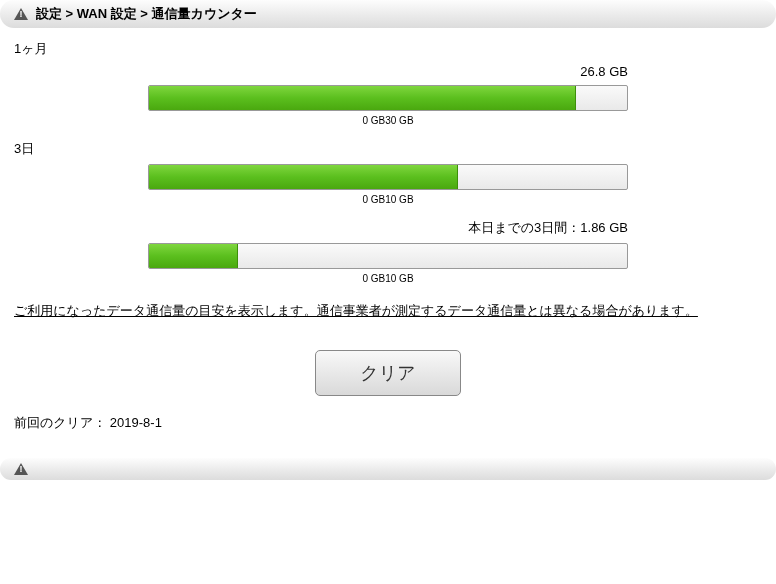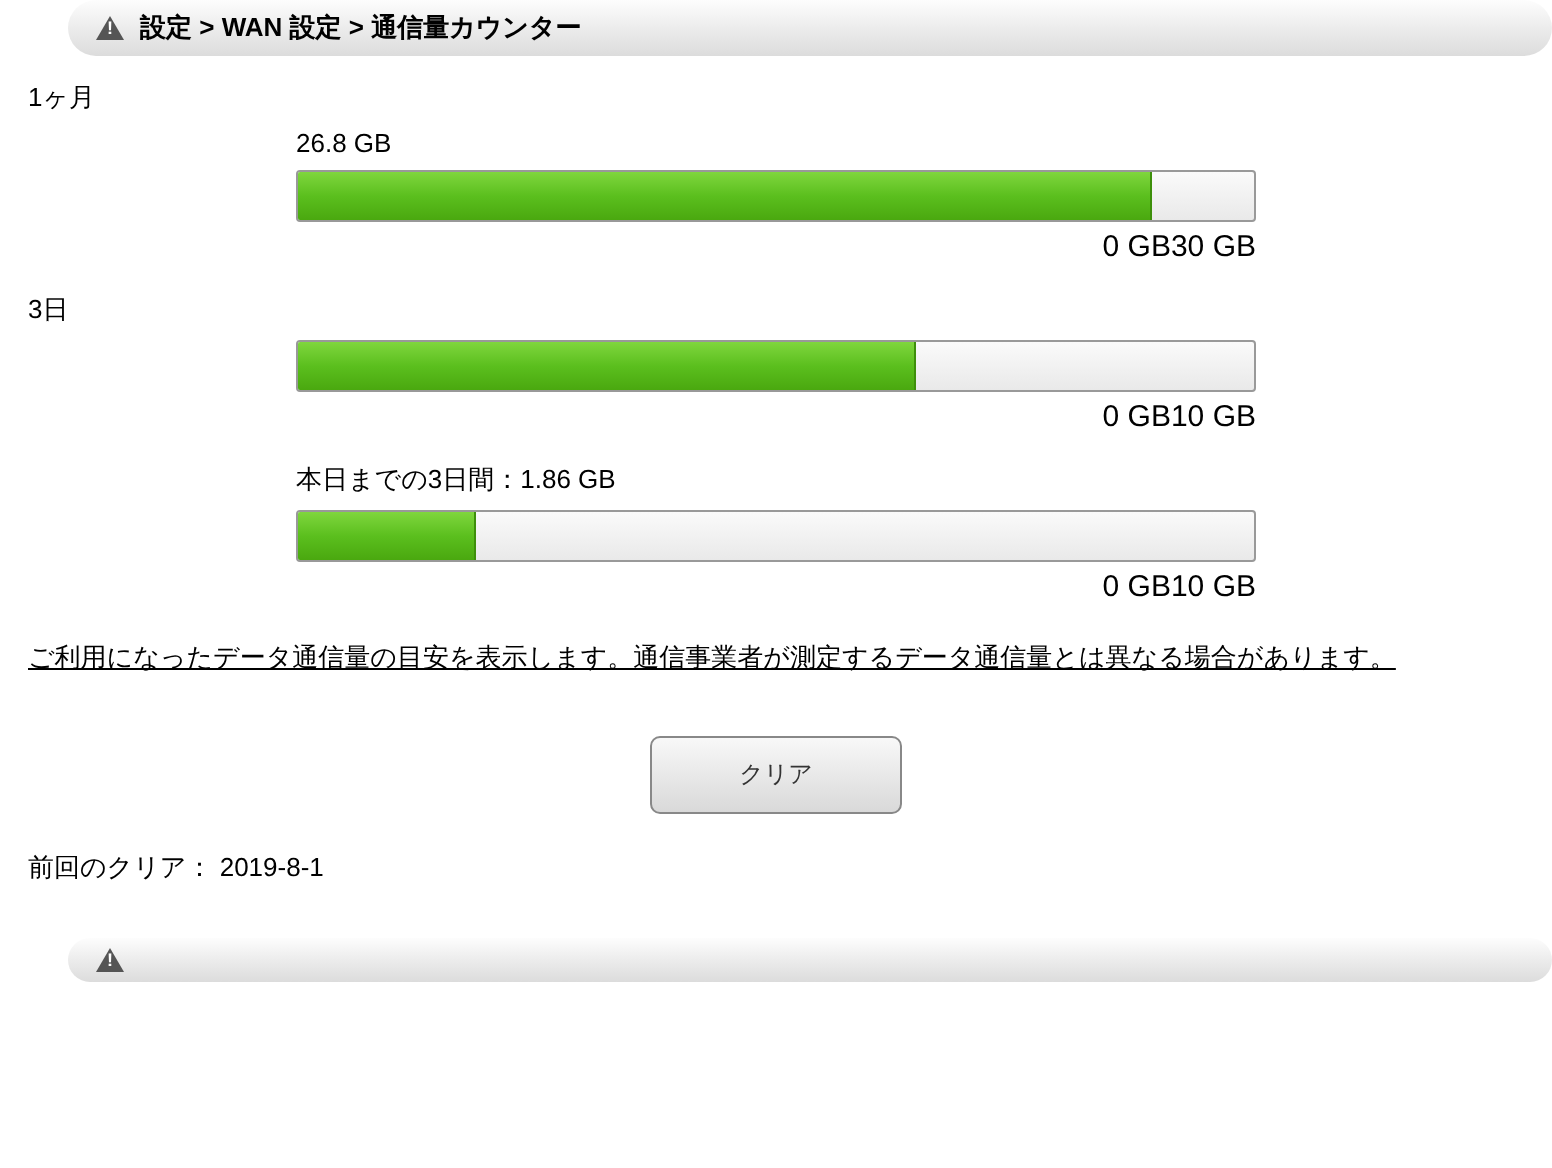--- a/index.html
+++ b/index.html
@@ -6,21 +6,20 @@
   body { font-family: Meiryo, "Hiragino Sans", sans-serif; font-size: 13px; color: #000; background: #fff; width: 776px; }
   .section-header {
     background: linear-gradient(to bottom, #fdfdfd 0%, #ececec 50%, #dcdcdc 100%);
     border-radius: 999px;
     padding: 5px 14px;
     display: flex;
     align-items: center;
     gap: 8px;
     margin-bottom: 12px;
     font-weight: bold;
-    margin-left: 34px;
   }
   .warn-icon {
     width: 0; height: 0;
     border-left: 7px solid transparent;
     border-right: 7px solid transparent;
     border-bottom: 12px solid #555;
     position: relative;
     display: inline-block;
   }
   .warn-icon::after {
@@ -29,41 +28,41 @@
     top: 1px; left: -2px;
     width: 4px;
     text-align: center;
     font-size: 9px;
     font-weight: bold;
     color: #fff;
   }
   .body-area { padding: 0 14px; }
   .period-label { margin: 12px 0 6px 0; }
   .gauge-block { width: 480px; margin: 0 auto 14px auto; }
-  .gauge-value { text-align: left; margin-bottom: 6px; }
+  .gauge-value { text-align: right; margin-bottom: 6px; }
   .gauge-bar {
     height: 26px;
     background: linear-gradient(to bottom,#fafafa,#e9e9e9);
     border: 1px solid #999;
     border-radius: 2px;
     overflow: hidden;
     position: relative;
   }
   .gauge-fill {
     height: 100%;
     background: linear-gradient(to bottom,#7fd63e 0%,#5bbf1e 50%,#4aa80f 100%);
     border-right: 1px solid #3d8f0a;
   }
-  .gauge-scale { display: flex; justify-content: flex-end; font-size: 15px; margin-top: 4px; color:#000; }
+  .gauge-scale { display: flex; justify-content: center; font-size: 10px; margin-top: 4px; color:#000; }
   .note { margin: 18px 0 30px 0; text-align: left; text-decoration: underline; }
   .btn-row { text-align: center; margin-bottom: 18px; }
   .clear-btn {
     display: inline-block;
     padding: 10px 44px;
-    font-size: 12px;
+    font-size: 18px;
     background: linear-gradient(to bottom,#f8f8f8,#d9d9d9);
     border: 1px solid #888;
     border-radius: 5px;
     cursor: pointer;
     color:#333;
   }
   .last-clear { text-align: left; margin-bottom: 26px; }
 </style>
 </head>
 <body>

